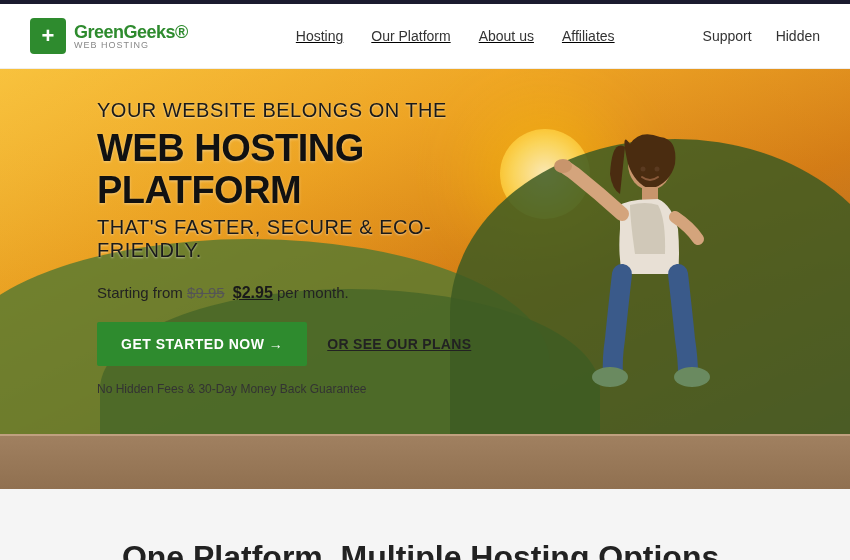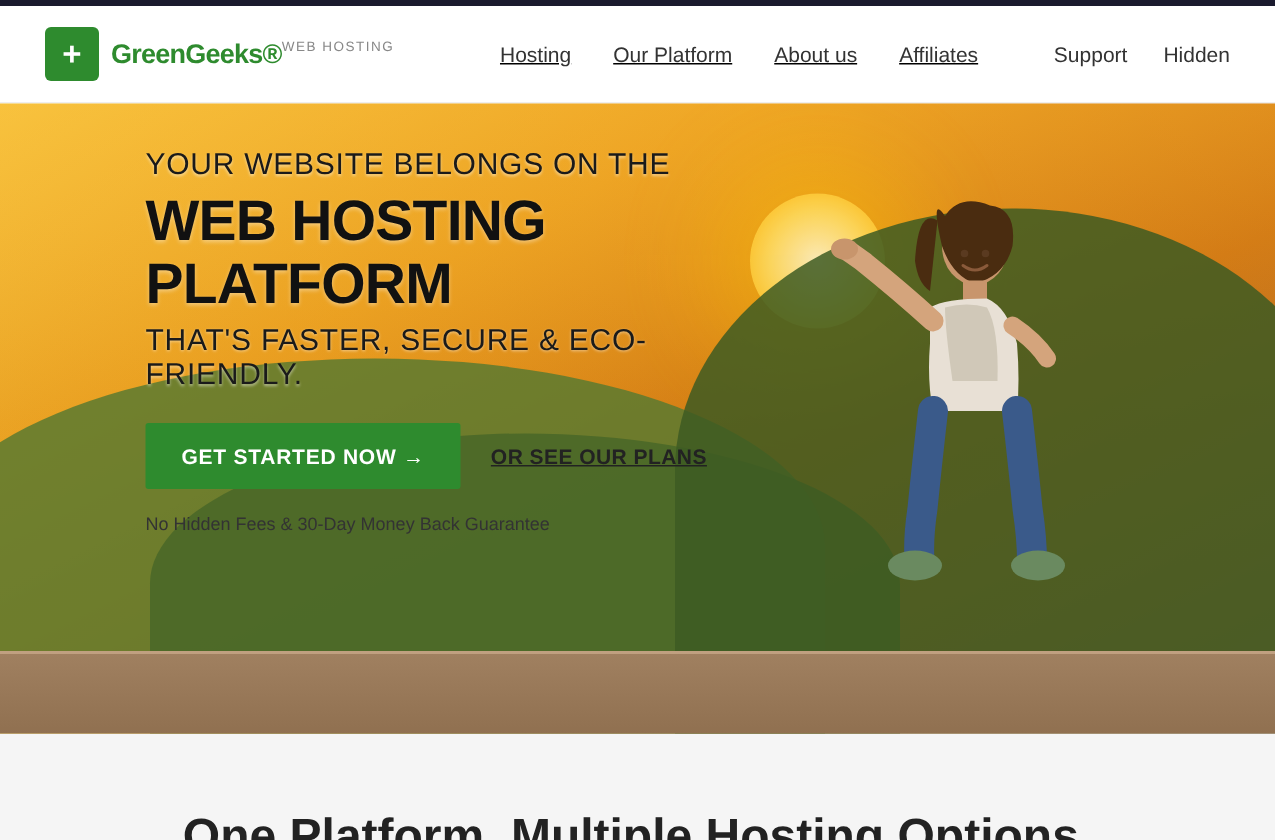--- a/index.html
+++ b/index.html
@@ -35,21 +35,21 @@
       display: flex;
       align-items: center;
       justify-content: center;
       color: white;
       font-weight: bold;
       font-size: 22px;
       flex-shrink: 0;
     }
     .logo-text-wrap {
       display: flex;
-      flex-direction: row;
+      flex-direction: column;
       line-height: 1;
     }
     .logo-main {
       font-size: 18px;
       font-weight: 700;
       color: #2e8b2e;
       letter-spacing: -0.5px;
     }
     .logo-sub {
       font-size: 9px;
@@ -340,20 +340,26 @@
       <circle cx="113" cy="60" r="2.5" fill="#5a3a20"></circle>
       <circle cx="127" cy="60" r="2.5" fill="#5a3a20"></circle>
     </svg>
   </div>
 
   <div class="hero-content">
     <p class="hero-tagline">YOUR WEBSITE BELONGS ON THE</p>
     <h1 class="hero-title">WEB HOSTING PLATFORM</h1>
     <p class="hero-subtitle">THAT'S FASTER, SECURE &amp; ECO-FRIENDLY.</p>
 
+    <div class="pricing-line">
+      <span>Starting from</span>
+      <span class="price-old">$9.95</span>
+      <span class="price-new">$2.95</span>
+      <span>per month.</span>
+    </div>
 
     <div class="cta-row">
       <button class="btn-cta">GET STARTED NOW →</button>
       <button class="btn-plans">OR SEE OUR PLANS</button>
     </div>
 
     <p class="guarantee-text">No Hidden Fees &amp; 30-Day Money Back Guarantee</p>
   </div>
 </section>
 

